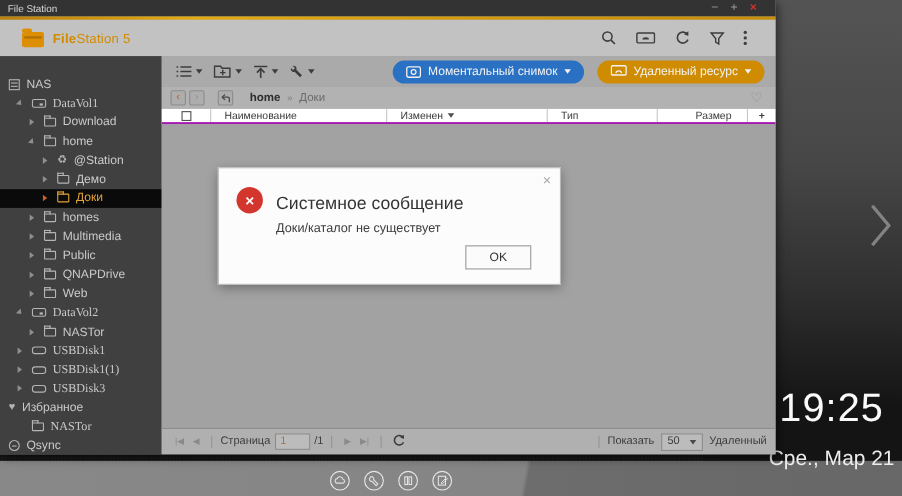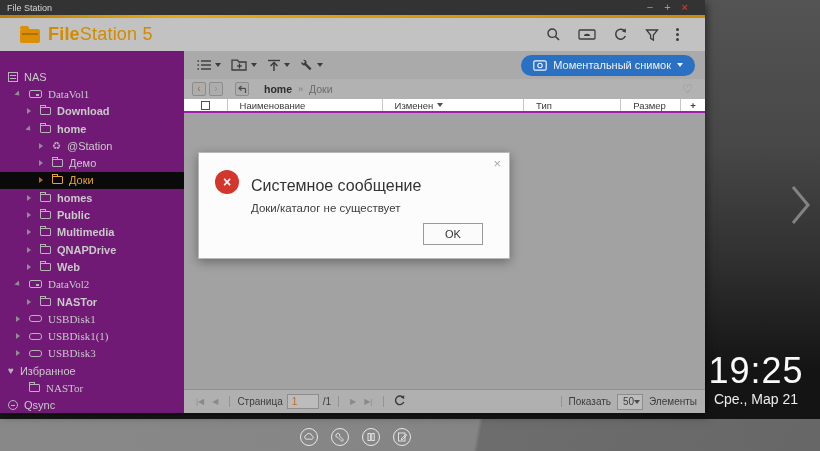--- a/index.html
+++ b/index.html
@@ -13,21 +13,21 @@
       repeating-linear-gradient(0deg, rgba(0,0,0,.18) 0 1px, transparent 1px 3px),
       repeating-linear-gradient(90deg, rgba(0,0,0,.18) 0 1px, transparent 1px 3px); }
   .desk-right { position:absolute; top:0; right:0; width:180px; height:420px;
     clip-path:polygon(48px 0, 180px 0, 180px 420px, 0 420px);
     background:linear-gradient(180deg,#545454 0%,#474747 35%,#303030 62%,#141414 88%);
   }
   .desk-bottom { position:absolute; left:0; bottom:0; width:820px; height:32px;
     background:linear-gradient(100deg,#888 0%, #858585 58%, #6d6d6d 58.5%, #676767 100%); }
   .clock { position:absolute; right:6px; top:352px; width:116px; text-align:center; color:#f5f5f5; }
   .clock .time { font-size:36px; line-height:38px; letter-spacing:1px; color:#fafafa; }
-  .clock .date { font-size:14px; margin-top:1px; color:#ededed; }
+  .clock .date { font-size:19px; margin-top:17px; color:#ededed; }
   .next-arrow { position:absolute; left:790px; top:184px; opacity:.75; }
   .dock { position:absolute; left:300px; top:428px; display:flex; gap:13px; }
   .dock-ic { width:18px; height:18px; border:1px solid rgba(255,255,255,.8); border-radius:50%;
     display:flex; align-items:center; justify-content:center; }
 
   
   .win { position:absolute; left:0; top:0; width:705px; height:413px; display:flex;
     flex-direction:column; box-shadow:2px 3px 8px rgba(0,0,0,.5); background:#a2a2a2; }
   .titlebar { height:15px; background:#333; display:flex; align-items:center; padding:0 7px; flex:none; }
   .titlebar .t { color:#d6d6d6; font-size:9px; flex:1; }
@@ -35,35 +35,35 @@
   .winctl span { font-size:11px; line-height:11px; color:#9a9a9a; cursor:default; }
   .winctl .close { color:#c8342a; font-weight:bold; }
   .accent { height:3px; background:linear-gradient(90deg,#b97f08,#e3ab12 25%,#d49a0c 60%,#c68d08); flex:none; }
 
   .apphdr { height:33px; background:#c2c2c2; display:flex; align-items:center; padding:0 12px; flex:none; }
   .logo-folder { position:relative; width:20px; height:14px; background:#dd8f04; border-radius:2px; margin:2px 8px 0 8px; }
   .logo-folder::before { content:""; position:absolute; top:-3px; left:0; width:9px; height:3px;
     background:#dd8f04; border-radius:2px 2px 0 0; }
   .logo-folder::after { content:""; position:absolute; left:2px; top:4px; right:2px; bottom:2px;
     border-top:2px solid #b06e03; }
-  .brand { font-size:18px; color:#d28b00; letter-spacing:.2px; }
+  .brand { font-size:12px; color:#d28b00; letter-spacing:.2px; }
   .brand b { font-weight:bold; }
   .hdr-icons { margin-left:auto; display:flex; align-items:center; gap:17px; padding-right:14px; }
   .hdr-icons svg { display:block; }
   .kebab { display:flex; flex-direction:column; gap:2px; }
   .kebab i { width:3px; height:3px; border-radius:50%; background:#3d3d3d; }
 
   .winbody { flex:1; display:flex; min-height:0; }
 
   
-  .sidebar { width:184px; background:#701a75; flex:none; padding-top:17px; overflow:hidden; }
+  .sidebar { width:147px; background:#404040; flex:none; padding-top:17px; overflow:hidden; }
   .srow { height:17.3px; display:flex; align-items:center; font-size:11px; color:#c9c9c9; cursor:default; }
   .srow.lvl0 { padding-left:8px; }
   .srow.lvl1 { padding-left:16px;font-family:Liberation Serif, serif; }
-  .srow.lvl2 { padding-left:27px;font-weight:bold; }
+  .srow.lvl2 { padding-left:27px; }
   .srow.lvl3 { padding-left:39px; }
   .srow.noarrow { padding-left:29px; }
   .srow.sel { background:#0a0a0a; color:#e2a33b; }
   .srow.sel .ic { color:#e2a33b; }
   .arr { width:13px; flex:none; display:flex; align-items:center; }
   .arr::before { content:""; width:0; height:0; border-left:4px solid #8f8f8f;
     border-top:3px solid transparent; border-bottom:3px solid transparent; }
   .arr.exp::before { transform:rotate(45deg); }
   .srow.sel .arr::before { border-left-color:#c2622e; }
   .ic { display:inline-block; position:relative; margin-right:6px; color:#b5b5b5; flex:none; }
@@ -115,21 +115,21 @@
 
   .filelist { flex:1; background:#a2a2a2; }
 
   .statusbar { height:24px; background:#b0b0b0; border-top:1px solid #8e8e8e; display:flex;
     align-items:center; font-size:10px; color:#3c3c3c; padding:0 8px; flex:none; }
   .pgico { color:#8a8a8a; font-size:8px; margin:0 4px; }
   .vsep { width:1px; height:11px; background:#949494; margin:0 7px; }
   .pageinput { width:32px; height:15px; background:#bcbcbc; border:1px solid #8d8d8d;
     color:#c06a1d; font-size:10px; padding:0 4px; margin:0 4px;
     font-family:"Liberation Sans","DejaVu Sans",sans-serif; }
-  .sizebox { width:26px; height:16px; background:#bcbcbc; border:1px solid #8d8d8d; display:flex;
+  .sizebox { width:38px; height:16px; background:#bcbcbc; border:1px solid #8d8d8d; display:flex;
     align-items:center; justify-content:space-between; padding:0 5px; margin:0 6px; }
   .sizebox .caret { border-top-color:#4a4a4a; }
   .sb-right { margin-left:auto; display:flex; align-items:center; }
   .refresh-sb { margin-left:2px; }
 
   
   .dialog { position:absolute; left:198px; top:152px; width:312px; height:107px;
     background:#fcfcfc; border:1px solid #b8b8b8; box-shadow:0 3px 10px rgba(0,0,0,.35); z-index:20; }
   .dlg-close { position:absolute; right:8px; top:3px; color:#a8a8a8; font-size:13px; cursor:default; }
   .err-badge { position:absolute; left:16px; top:17px; width:24px; height:24px; border-radius:50%;
@@ -269,26 +269,26 @@
             <span>Доки</span>
           </div>
           <div class="srow lvl2">
             <span class="arr "></span>
             <span class="ic ic-folder"></span>
             <span>homes</span>
           </div>
           <div class="srow lvl2">
             <span class="arr "></span>
             <span class="ic ic-folder"></span>
+            <span>Multimedia</span>
+          </div>
+          <div class="srow lvl2">
+            <span class="arr "></span>
+            <span class="ic ic-folder"></span>
             <span>Public</span>
-          </div>
-          <div class="srow lvl2">
-            <span class="arr "></span>
-            <span class="ic ic-folder"></span>
-            <span>Multimedia</span>
           </div>
           <div class="srow lvl2">
             <span class="arr "></span>
             <span class="ic ic-folder"></span>
             <span>QNAPDrive</span>
           </div>
           <div class="srow lvl2">
             <span class="arr "></span>
             <span class="ic ic-folder"></span>
             <span>Web</span>
@@ -369,20 +369,28 @@
               </svg>
             <span class="caret"></span>
           </span>
 
           <span class="pill blue">
             <svg width="14" height="11" viewBox="0 0 14 11">
                 <rect x="0.8" y="0.8" width="12.4" height="9.4" rx="1.5" fill="none" stroke="#f2f2f2" stroke-width="1.2"></rect>
                 <circle cx="7" cy="5.5" r="2.2" fill="none" stroke="#f2f2f2" stroke-width="1.1"></circle>
               </svg>
             <span>Моментальный снимок</span>
+            <span class="caret"></span>
+          </span>
+          <span class="pill orange">
+            <svg width="15" height="12" viewBox="0 0 15 12">
+                <rect x="0.8" y="0.8" width="13.4" height="8.4" rx="1" fill="none" stroke="#f2f2f2" stroke-width="1.2"></rect>
+                <path d="M5 7.5 a2.5 2 0 0 1 5 0" fill="none" stroke="#f2f2f2" stroke-width="1.1"></path>
+              </svg>
+            <span>Удаленный ресурс</span>
             <span class="caret"></span>
           </span>
         </div>
 
         <div class="crumbbar">
           <span class="navbox back">‹</span>
           <span class="navbox fwd">›</span>
           <span class="navbox up">
             <svg width="10" height="10" viewBox="0 0 10 10">
                 <path d="M8.5 9 V5.5 a1.2 1.2 0 0 0 -1.2 -1.2 H2.5" fill="none" stroke="#4a4a4a" stroke-width="1.2"></path>
@@ -437,21 +445,21 @@
                 <polygon points="11.2,1.2 11.2,5 7.8,3.6" fill="#3c3c3c"></polygon>
               </svg>
           </span>
           <span class="sb-right">
             <span class="vsep"></span>
             <span>Показать</span>
             <span class="sizebox">
               <span>50</span>
               <span class="caret"></span>
             </span>
-            <span>Элементы</span>
+            <span>Удаленный</span>
           </span>
         </div>
       </div>
     </div>
   </div>
 
   <div class="dialog">
     <span class="dlg-close">×</span>
     <span class="err-badge">×</span>
     <div class="dlg-title">Системное сообщение</div>

